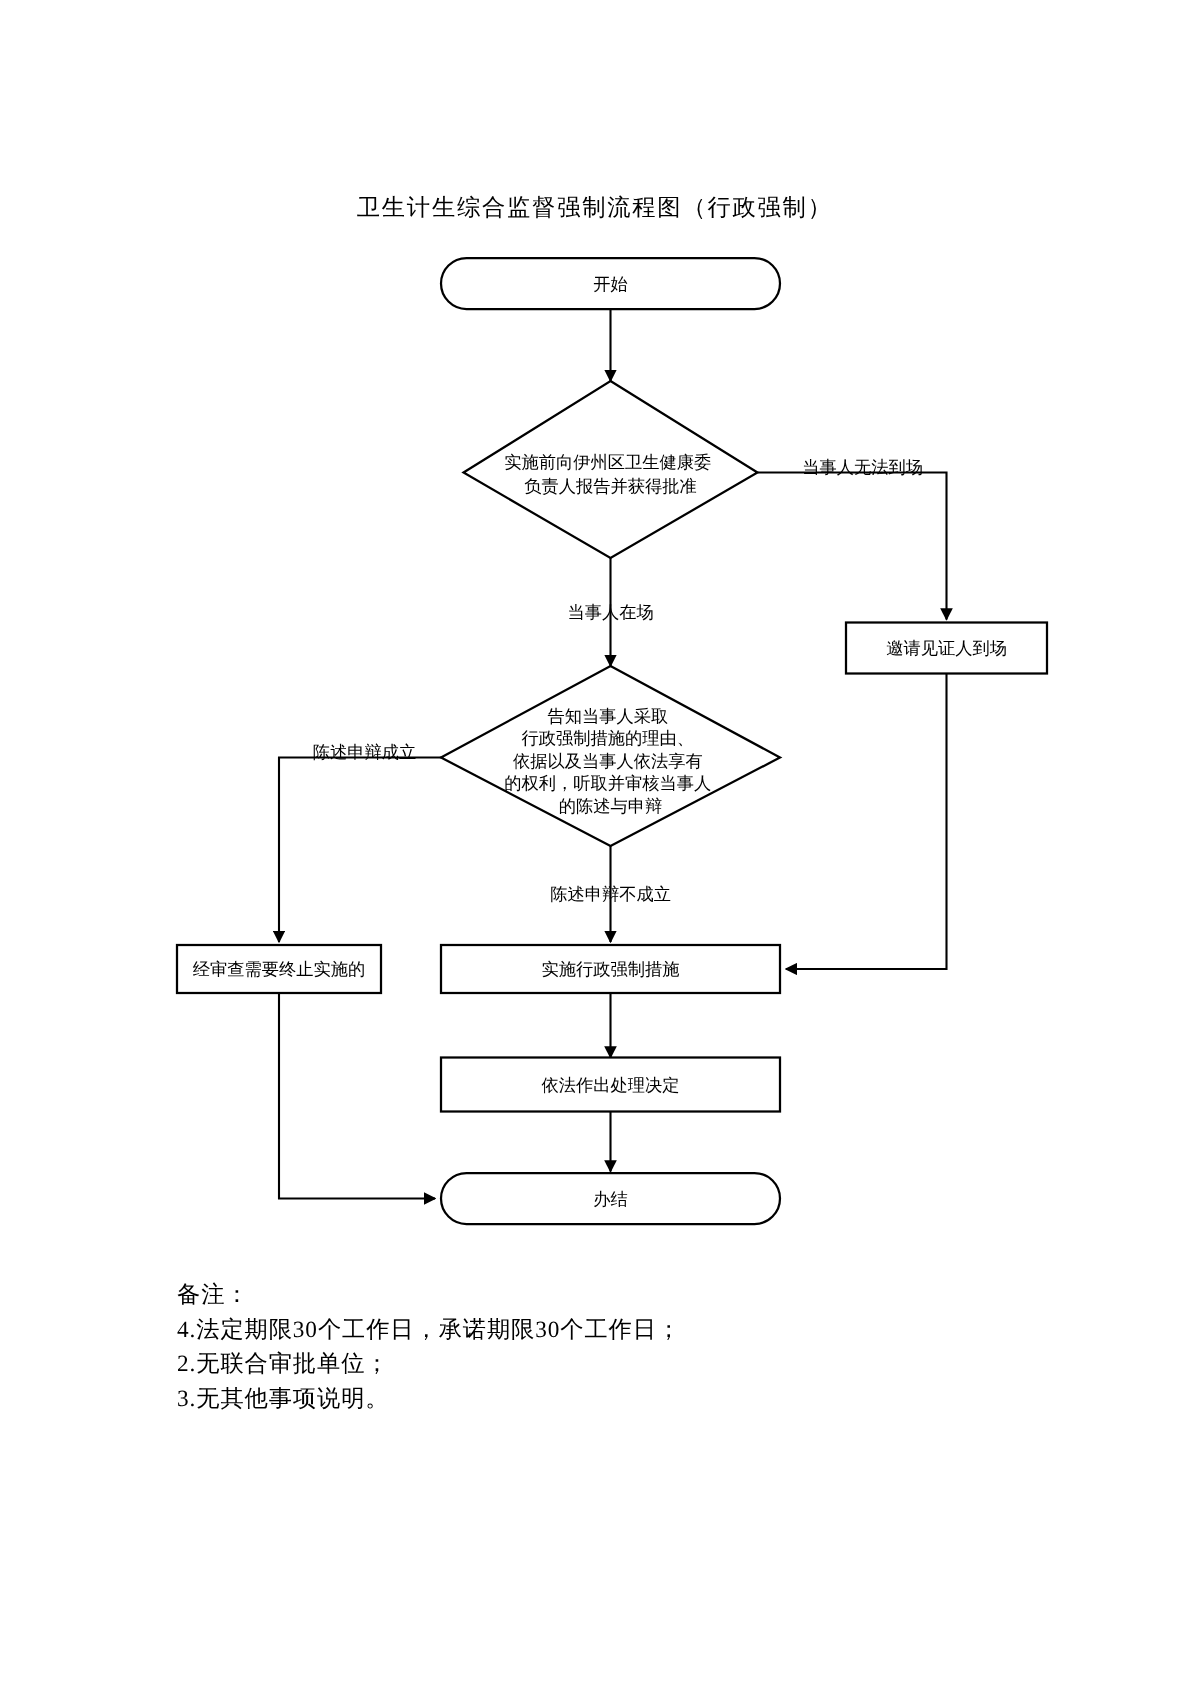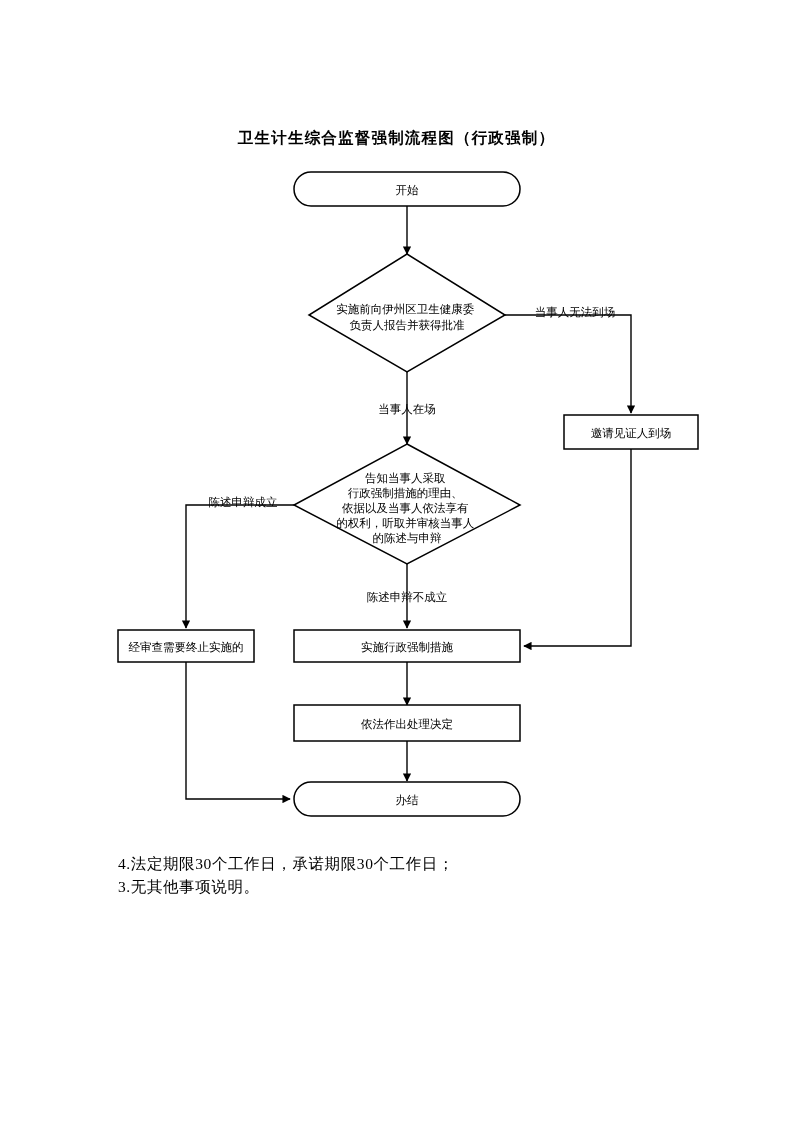--- a/index.html
+++ b/index.html
@@ -25,21 +25,20 @@
   .doc-title {
     position: absolute;
     left: 0;
     top: 128px;
     width: 793px;
     text-align: center;
     font-size: 15.5px;
     letter-spacing: 1.2px;
     font-family: "Liberation Serif", "DejaVu Serif", serif;
     white-space: nowrap;
-    font-weight: bold;
   }
   #flow {
     position: absolute;
     left: 0;
     top: 0;
     width: 793px;
     height: 1122px;
   }
   #flow .shape {
     fill: #ffffff;
@@ -162,17 +161,19 @@
     </g>
 
     <g>
       <rect class="shape" x="294" y="782" width="226" height="34" rx="17" ry="17"></rect>
       <text x="407" y="800">办结</text>
     </g>
 
   </svg>
 
   <div class="notes">
+    <div>备注：</div>
     <div>4.法定期限30个工作日，承诺期限30个工作日；</div>
+    <div>2.无联合审批单位；</div>
     <div>3.无其他事项说明。</div>
   </div>
 
 </div>
 
 </body></html>

